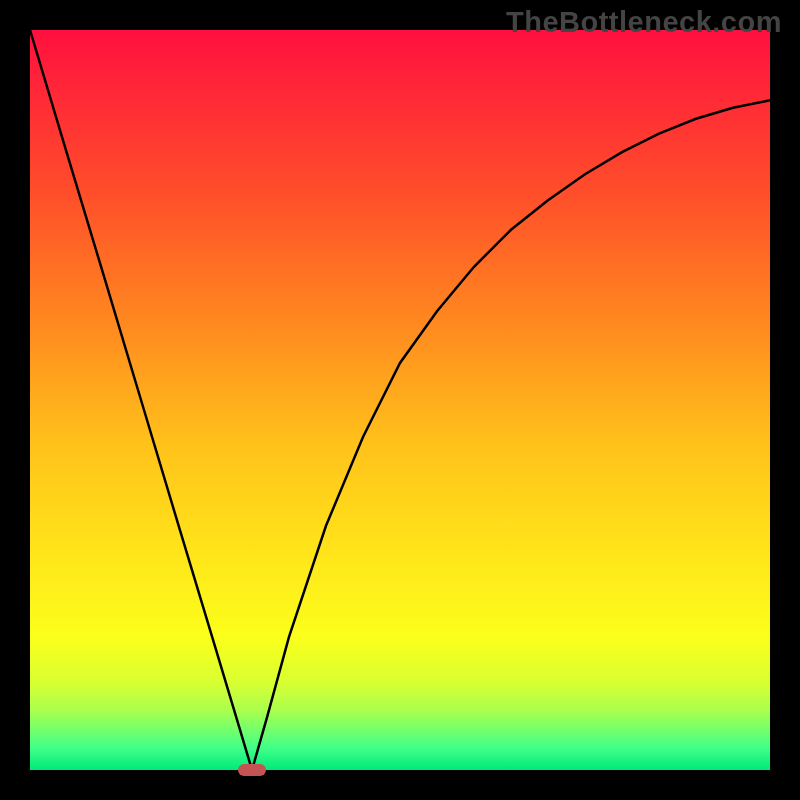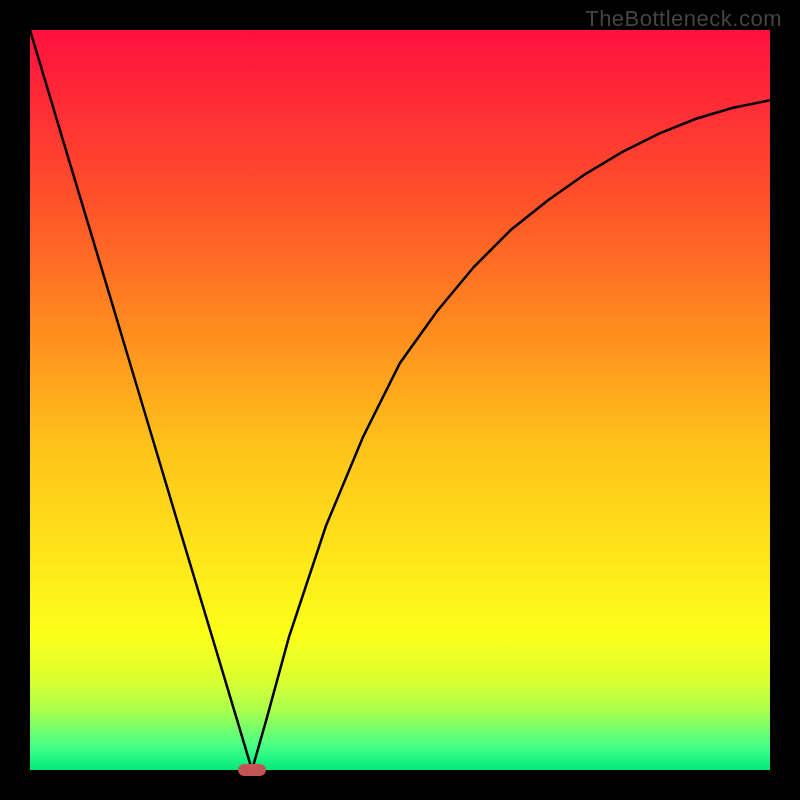--- a/index.html
+++ b/index.html
@@ -29,22 +29,22 @@
       #a9ff4e 92%,
       #41ff88 97%,
       #00e97a 100%
     );
   }
   .watermark {
     position: absolute;
     top: 6px;
     right: 18px;
     color: #444;
-    font-size: 22px;
-    font-weight: 400;
+    font-size: 29px;
+    font-weight: 700;
     letter-spacing: 0.5px;
   }
   .curve {
     position: absolute;
     left: 0;
     top: 0;
     width: 740px;
     height: 740px;
   }
   .marker {

